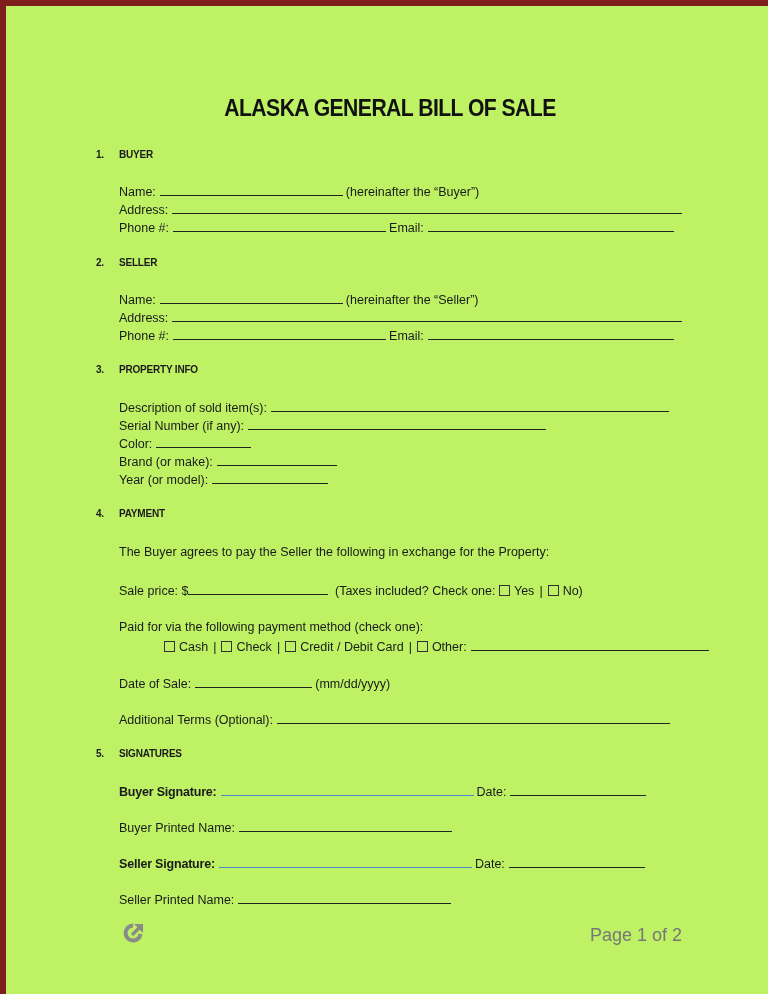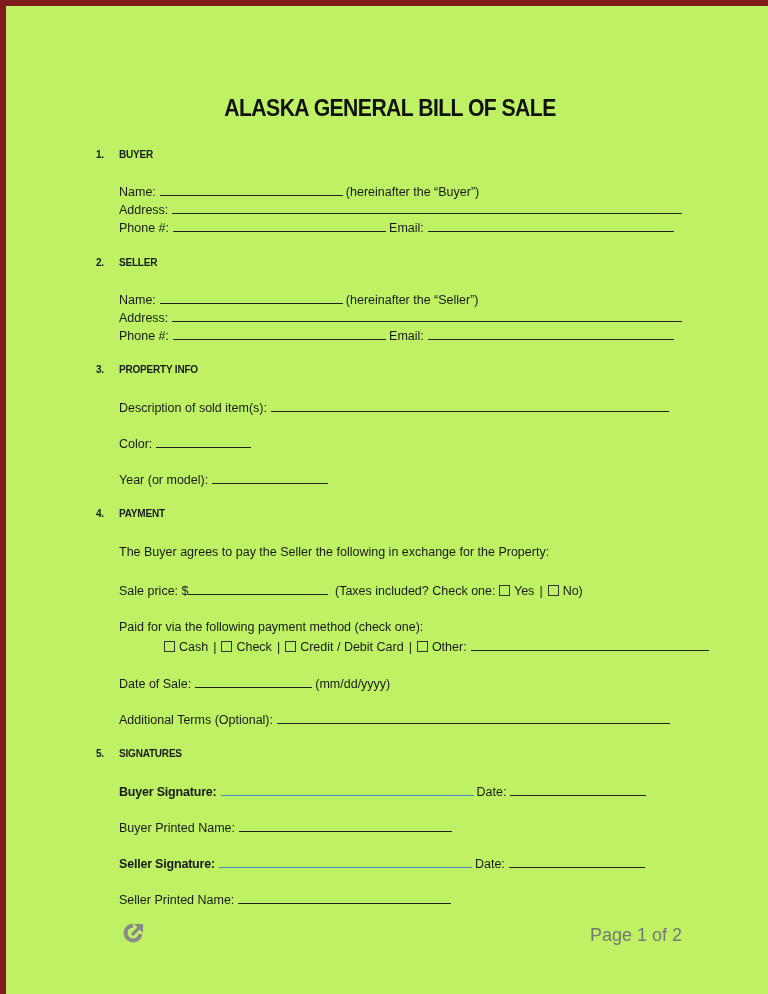--- a/index.html
+++ b/index.html
@@ -97,22 +97,28 @@
   <div class="row" style="top:322px;">
     <span class="lbl">Phone #:</span><span class="blank" style="width:213px;"></span><span class="lbl">Email:</span><span class="blank" style="width:246px;"></span>
   </div>
 
   <div class="sec" style="top:358px;">
     <span class="num">3.</span><span>PROPERTY INFO</span>
   </div>
   <div class="row" style="top:394px;">
     <span class="lbl">Description of sold item(s):</span><span class="blank" style="width:398px;"></span>
   </div>
+  <div class="row" style="top:412px;">
+    <span class="lbl">Serial Number (if any):</span><span class="blank" style="width:298px;"></span>
+  </div>
   <div class="row" style="top:430px;">
     <span class="lbl">Color:</span><span class="blank" style="width:95px;"></span>
+  </div>
+  <div class="row" style="top:448px;">
+    <span class="lbl">Brand (or make):</span><span class="blank" style="width:120px;"></span>
   </div>
   <div class="row" style="top:466px;">
     <span class="lbl">Year (or model):</span><span class="blank" style="width:116px;"></span>
   </div>
 
   <div class="sec" style="top:502px;">
     <span class="num">4.</span><span>PAYMENT</span>
   </div>
   <div class="row" style="top:538px;text-align:center;">The Buyer agrees to pay the Seller the following in exchange for the Property:</div>
   <div class="row" style="top:577px;">

